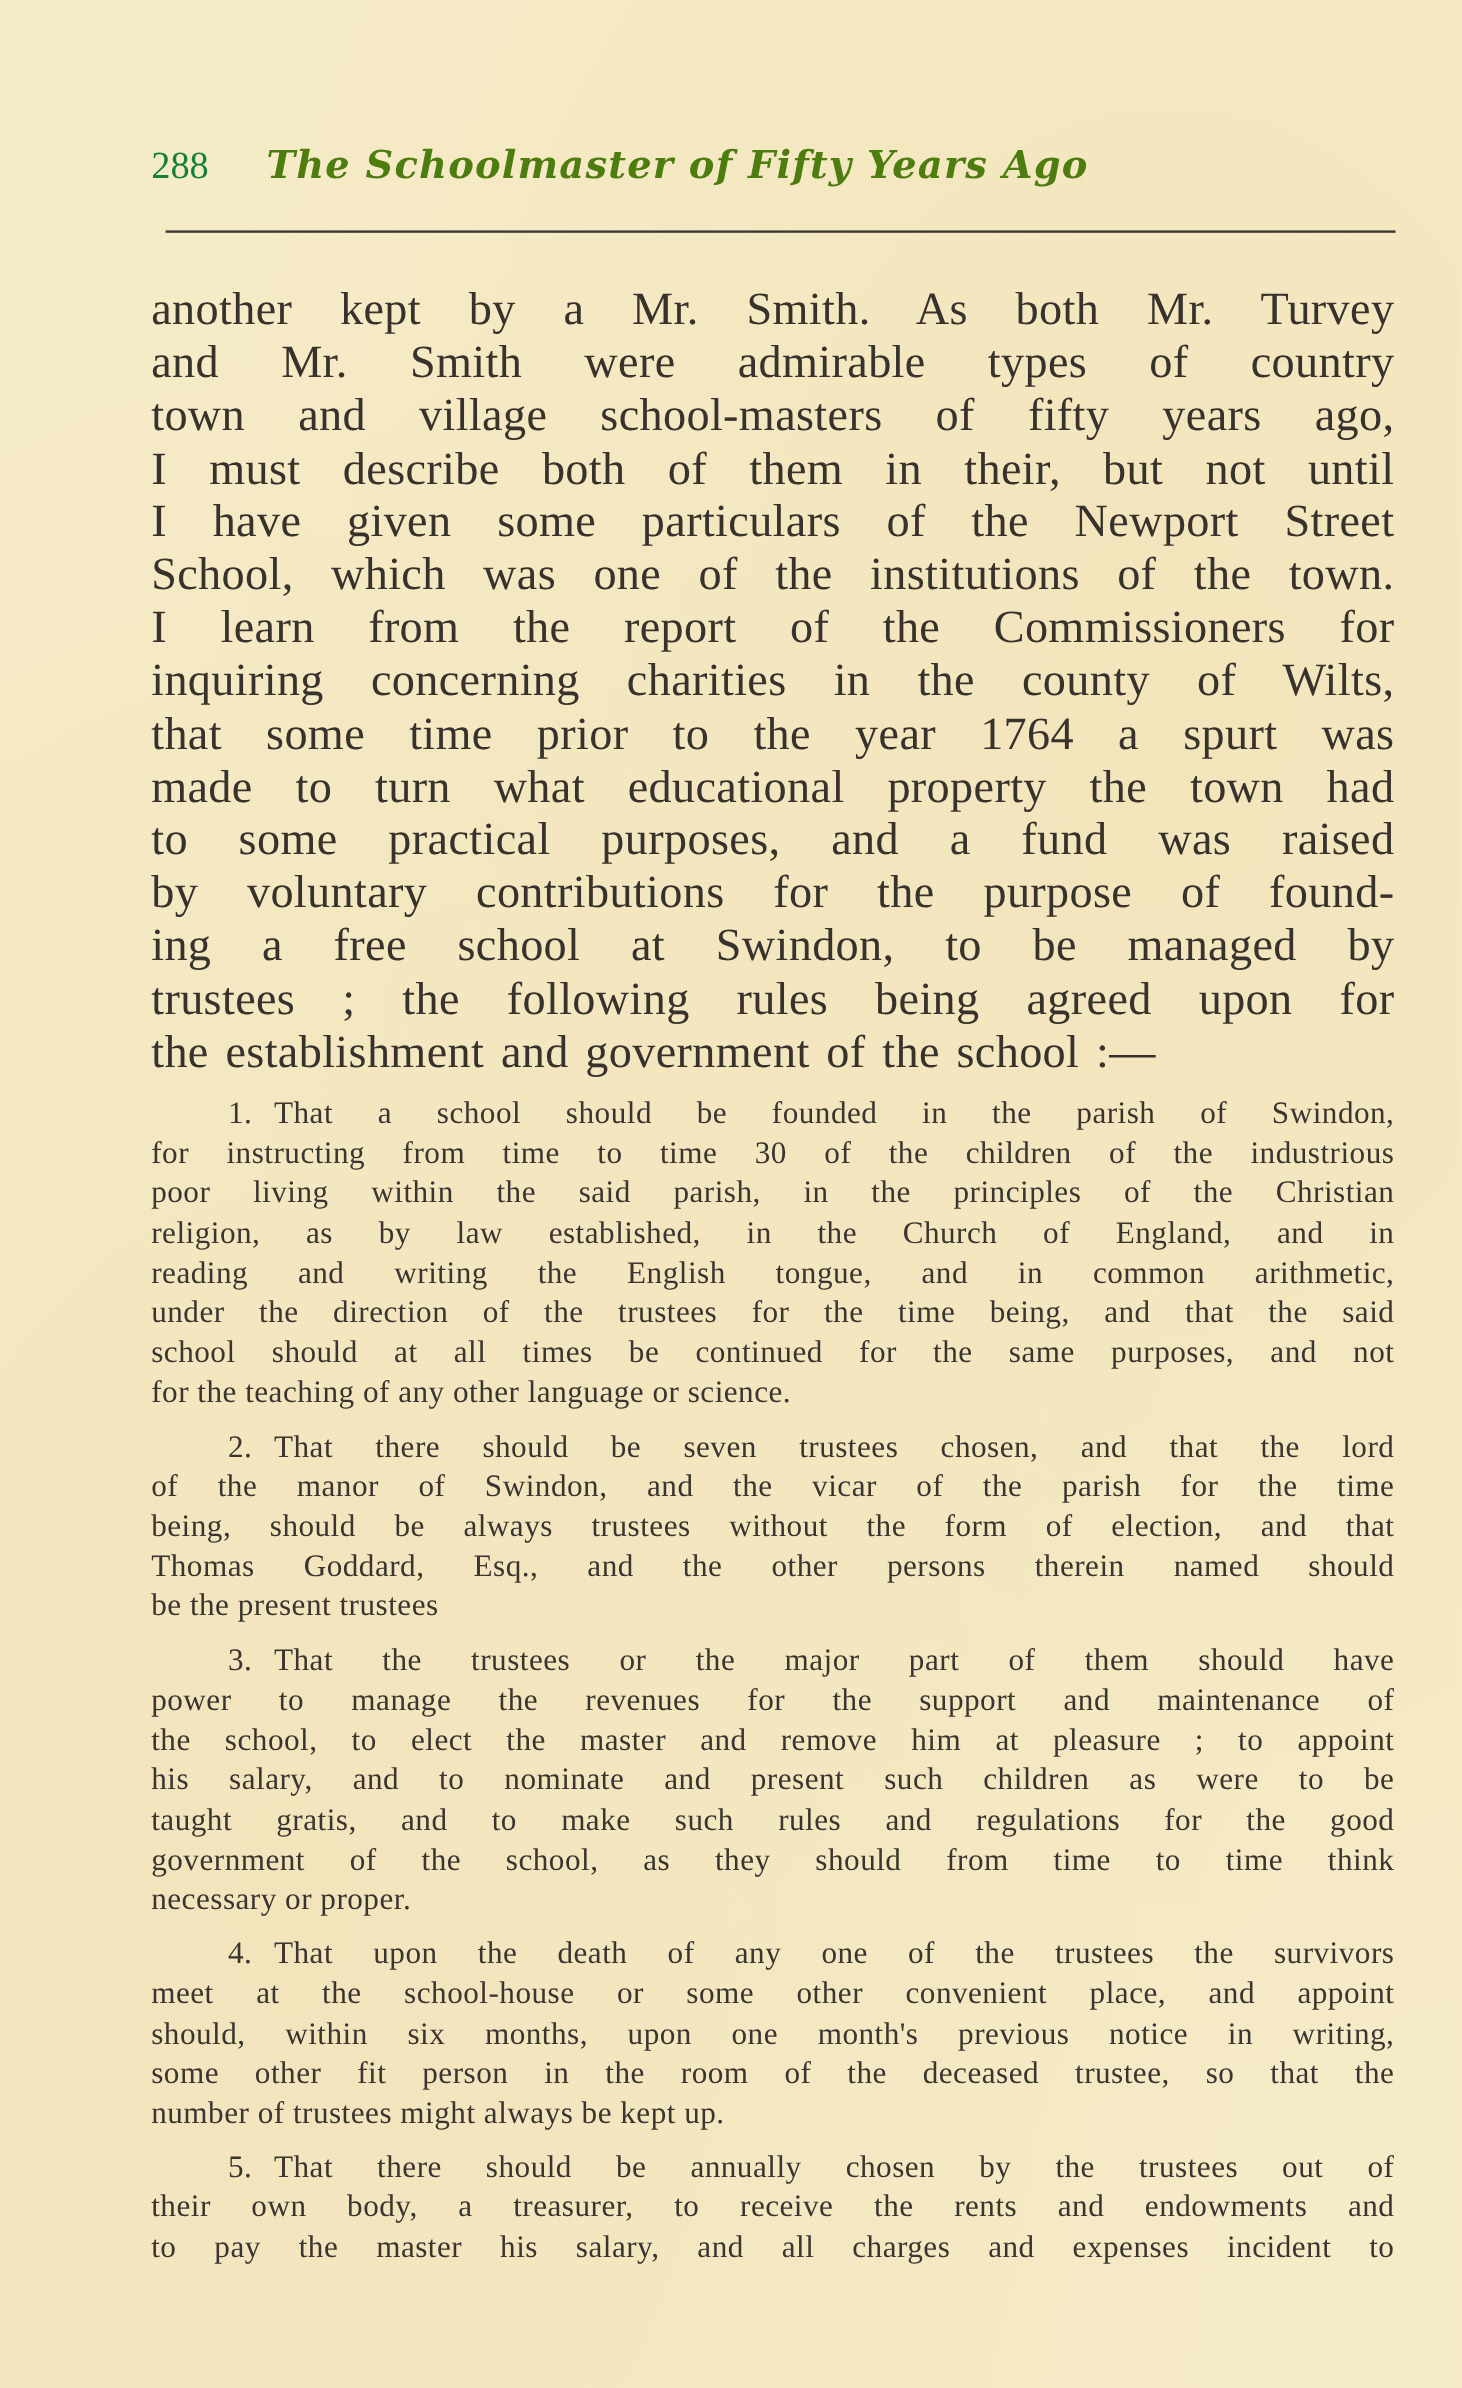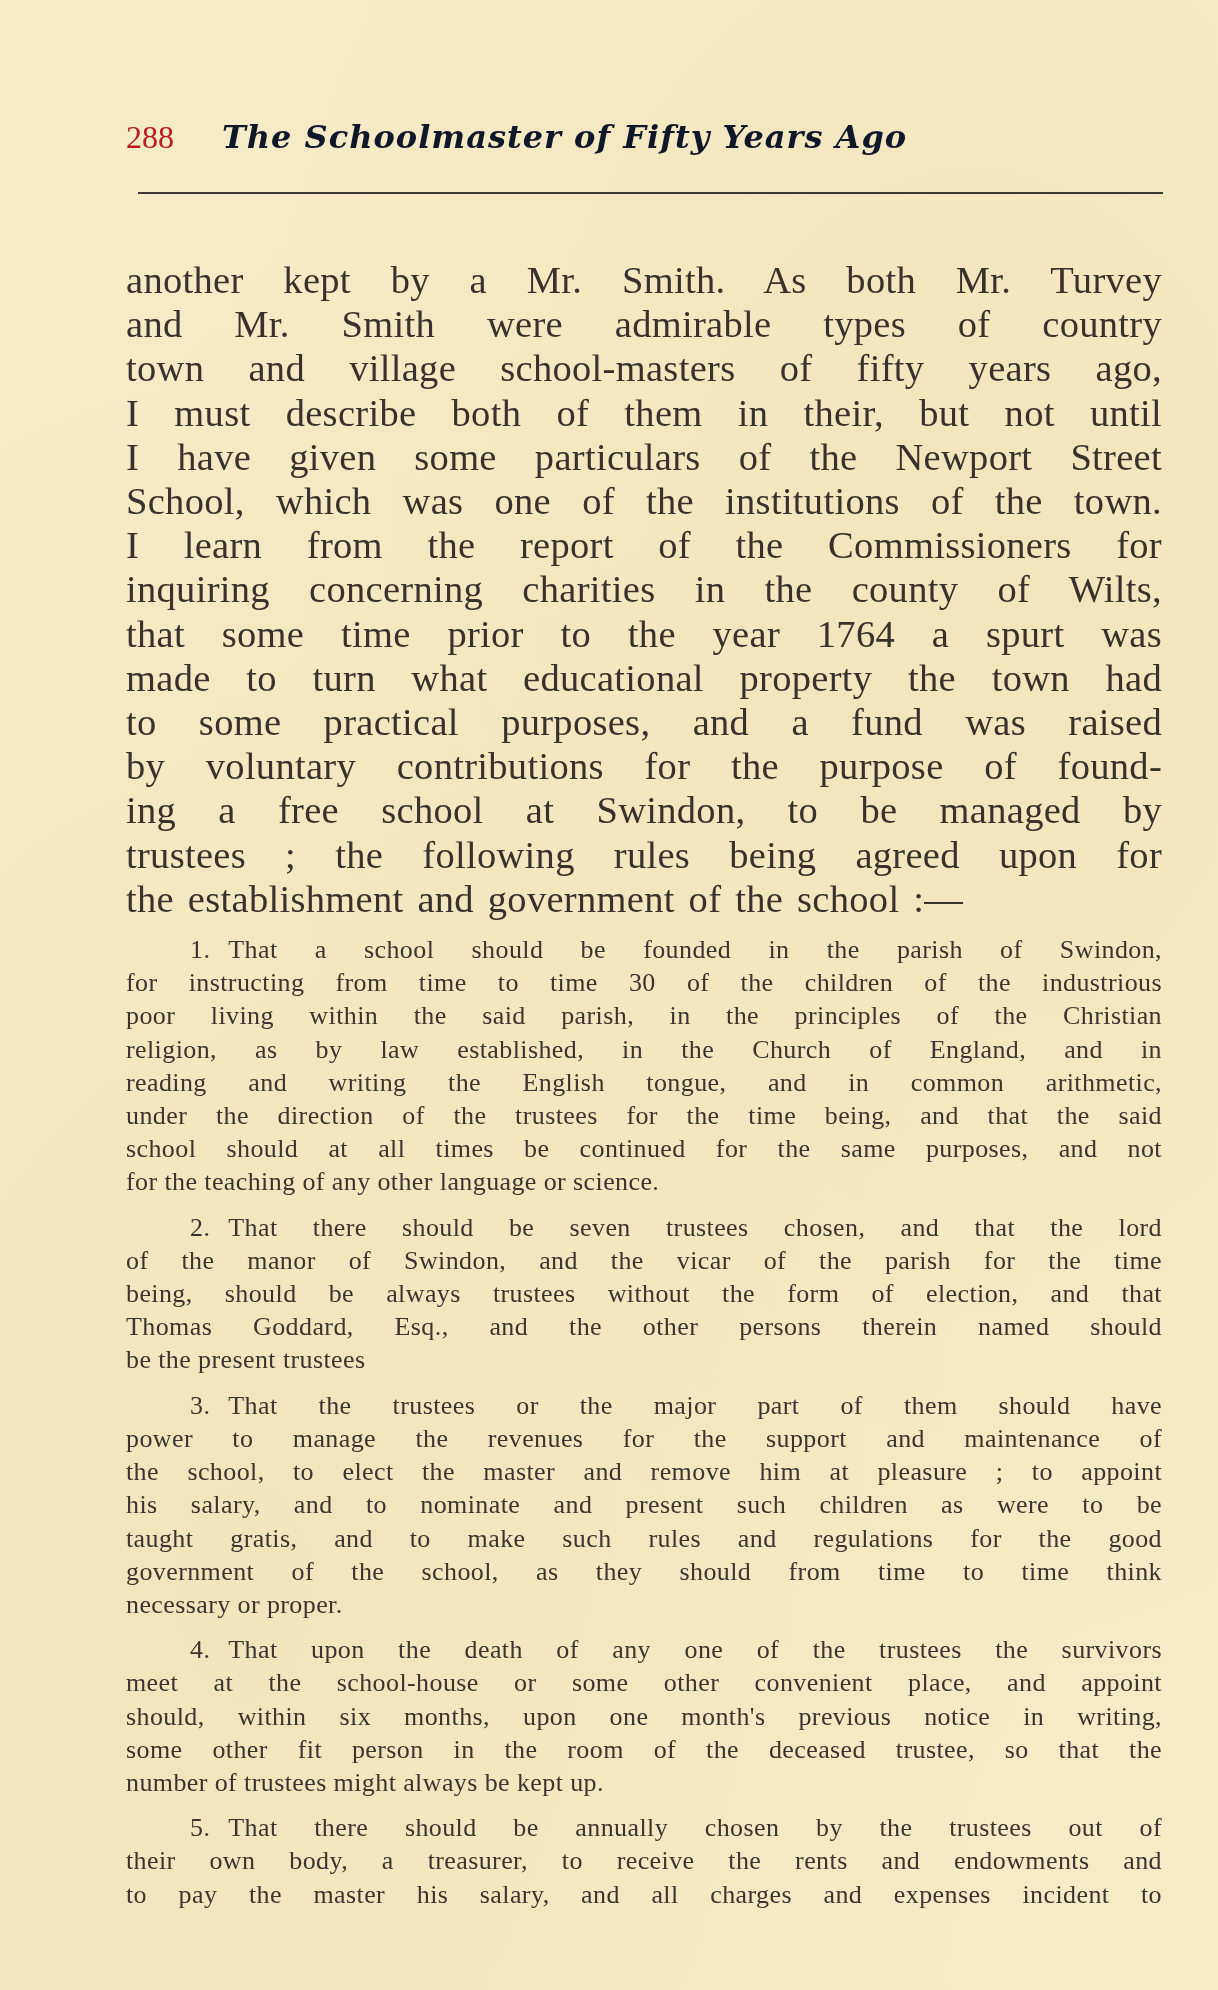--- a/index.html
+++ b/index.html
@@ -15,33 +15,33 @@
     background:
       radial-gradient(ellipse at 80% 30%, rgba(240,225,180,0.6), transparent 60%),
       radial-gradient(ellipse at 20% 80%, rgba(238,222,176,0.5), transparent 60%),
       #f6ebc7;
   }
   .running-head {
     position: absolute; left: 126px; top: 118px; width: 1040px;
     display: flex; align-items: baseline;
   }
   .page-number {
-    font-size: 32px; letter-spacing: 0px; color: #b91c1c; width: 96px;
+    font-size: 32px; letter-spacing: 0px; color: #15803d; width: 96px;
   }
   .running-title {
     font-family: "DejaVu Serif", serif;
-    font-size: 32px; font-weight: bold; color: #0f172a;
+    font-size: 32px; font-weight: bold; color: #4d7c0f;
     letter-spacing: 1px; font-style: italic;
   }
   .head-rule {
     position: absolute; left: 138px; top: 192px; width: 1025px; height: 2px;
     background: #3b3733;
   }
   .body-text {
-    position: absolute; left: 126px; top: 236px; width: 1036px; margin-top: 22px;
+    position: absolute; left: 126px; top: 236px; width: 1036px;
   }
   .main-para p {
     margin: 0;
     font-size: 38.5px; line-height: 44.2px;
     text-align: justify; text-align-last: justify;
     color: #37322c;
     letter-spacing: 0.3px; word-spacing: 4px;
   }
   .main-para p.last { text-align-last: left; }
   .rules { margin-top: 12px; }

